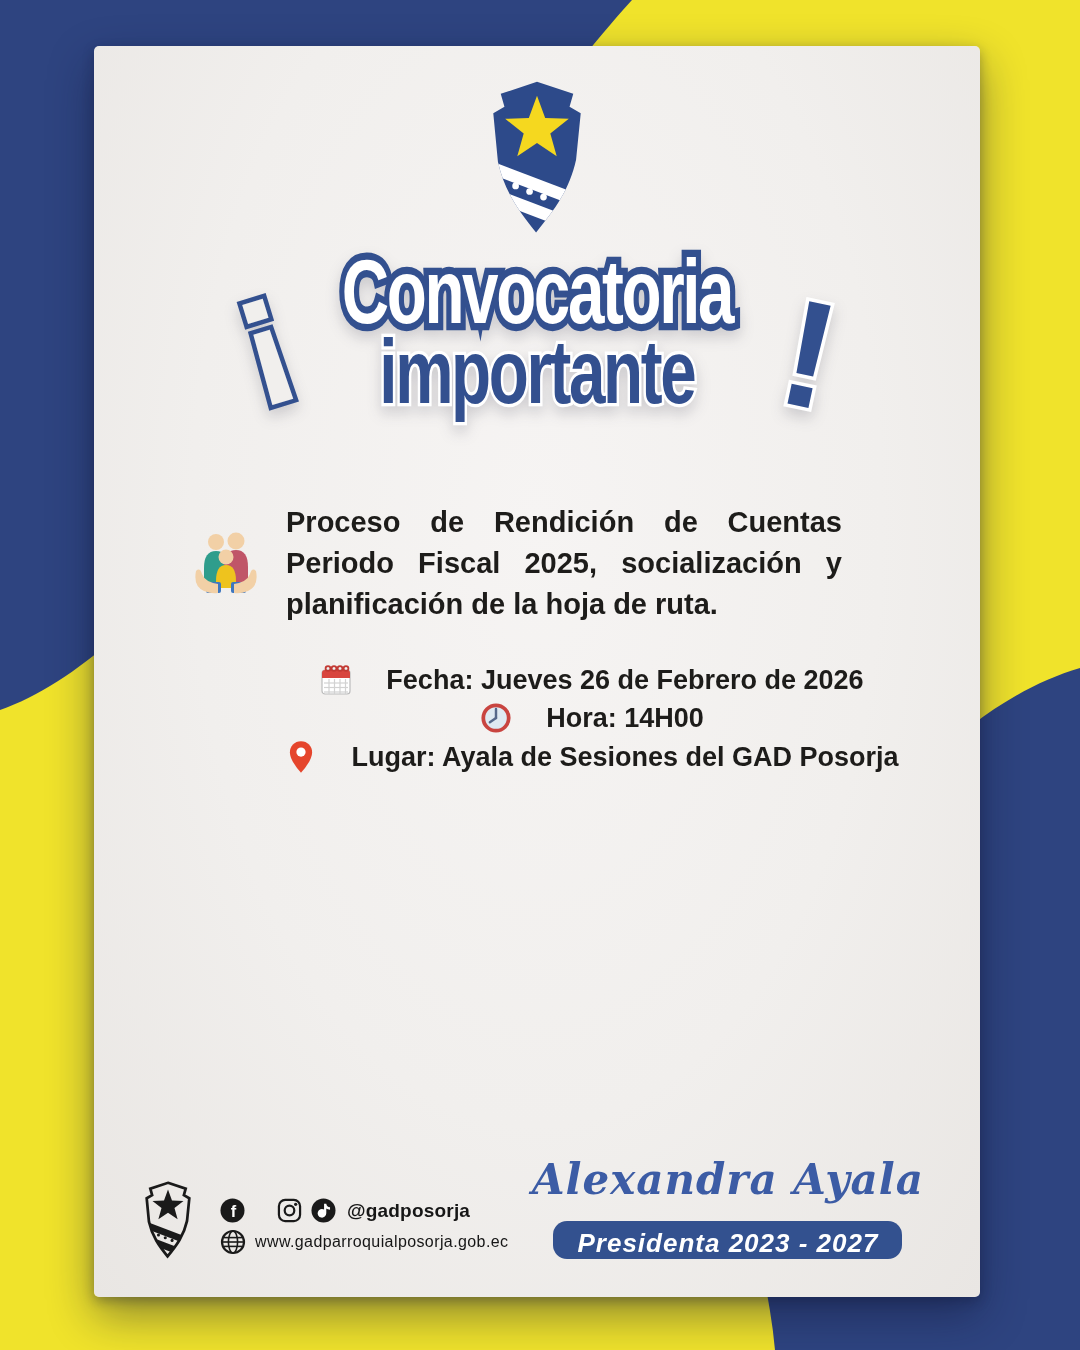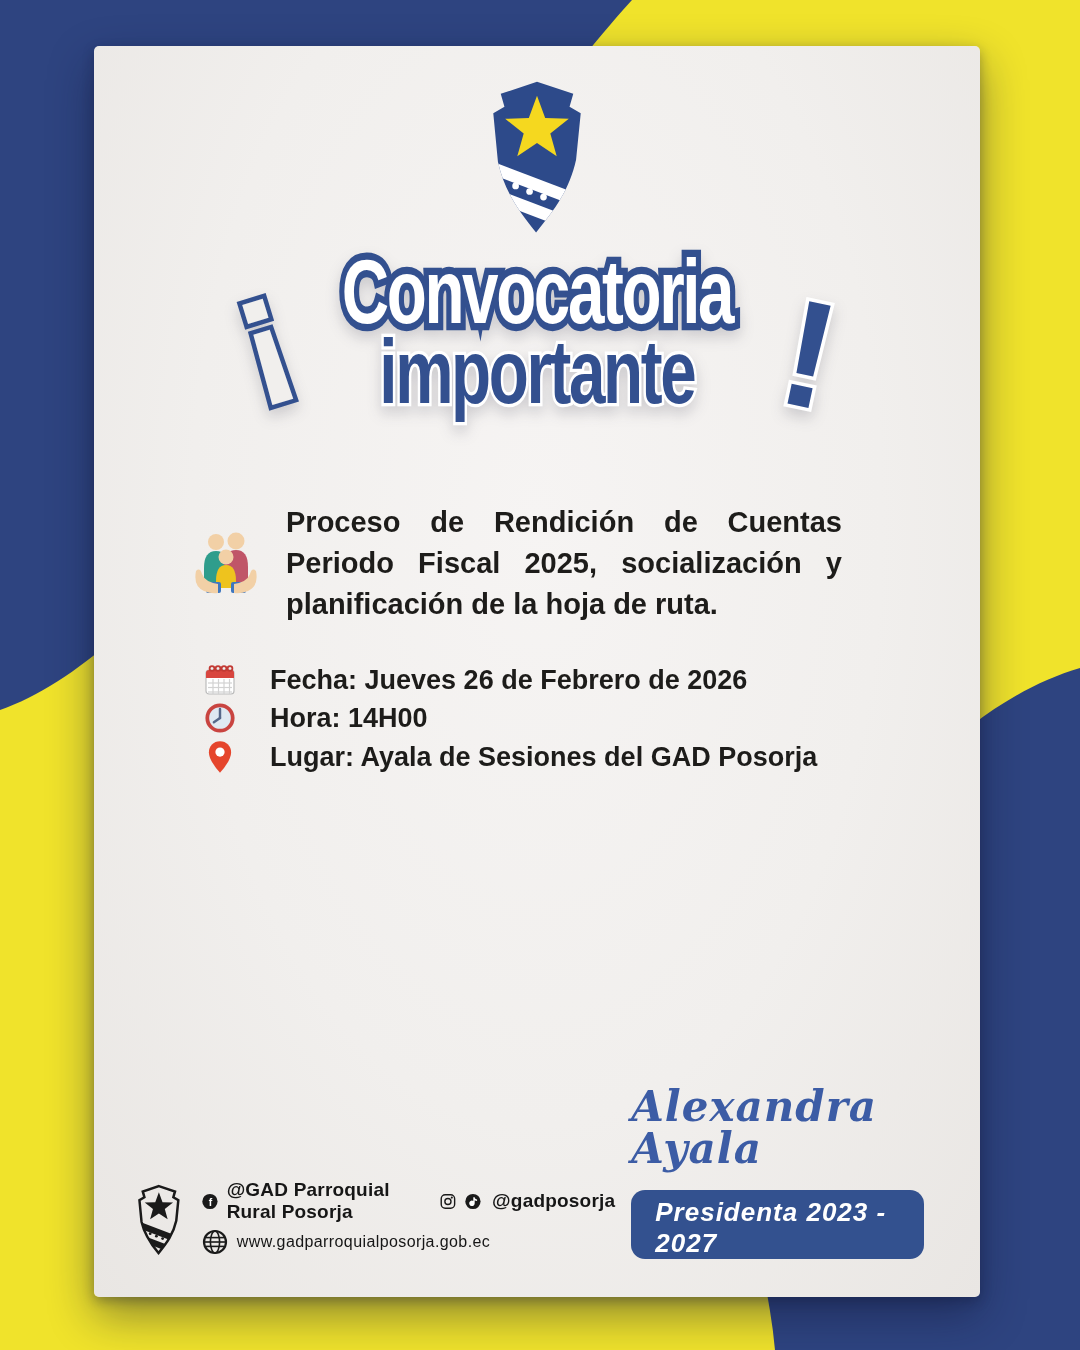--- a/index.html
+++ b/index.html
@@ -51,21 +51,21 @@
   
   .body-par{
     width:712px;margin:40px auto 0;text-align:justify;
     font-size:29px;font-weight:bold;line-height:38px;color:#1d1c1a;
   }
   
   .highlight{display:flex;align-items:center;gap:28px;margin:50px 0 4px 100px;width:650px;}
   .highlight p{margin:0;width:556px;text-align:justify;font-size:29px;font-weight:bold;line-height:41px;color:#1d1c1a;}
   
   .details{list-style:none;margin:34px 0 0 108px;padding:0;}
-  .details li{display:flex;align-items:center;gap:32px;margin-bottom:4px;}
+  .details li{display:flex;align-items:center;gap:32px;margin-bottom:4px;justify-content:center;}
   .d-ico{width:36px;display:flex;justify-content:center;flex:none;}
   .d-text{font-size:27px;font-weight:bold;color:#1d1c1a;line-height:34px;}
   
   .foot{margin:auto 0 38px 0;display:flex;align-items:flex-end;padding:0 50px 0 38px;gap:16px;}
   .social{display:flex;flex-direction:column;gap:6px;padding-bottom:4px;}
   .s-row{display:flex;align-items:center;gap:9px;}
   .s-handle{font-size:19px;font-weight:bold;color:#161616;letter-spacing:.2px;}
   .s-handle.second{margin-left:2px;}
   .s-gap{width:14px;}
   .website{font-size:16px;font-weight:normal;color:#161616;letter-spacing:.4px;}
@@ -196,21 +196,20 @@
       </g>
       <polygon points="65,19 73.8,42.9 99.2,43.9 79.3,59.6 86.2,84.1 65,70 43.8,84.1 50.7,59.6 30.8,43.9 56.2,42.9" fill="#1a1a1a"></polygon>
     </svg>
 
     <div class="social">
       <div class="s-row">
         <svg width="25" height="25" viewBox="0 0 26 26" aria-hidden="true">
           <circle cx="13" cy="13" r="12.5" fill="#1a1a1a"></circle>
           <text x="14" y="20" font-size="17" font-weight="bold" fill="#ffffff" text-anchor="middle" font-family="Liberation Sans, sans-serif">f</text>
         </svg>
-        <span class="s-handle">@GAD Parroquial Rural Posorja</span>
         <span class="s-gap"></span>
         <svg width="25" height="25" viewBox="0 0 26 26" aria-hidden="true">
           <rect x="2" y="2" width="22" height="22" rx="6.5" fill="none" stroke="#1a1a1a" stroke-width="2.3"></rect>
           <circle cx="13" cy="13" r="5" fill="none" stroke="#1a1a1a" stroke-width="2.3"></circle>
           <circle cx="19.4" cy="6.6" r="1.7" fill="#1a1a1a"></circle>
         </svg>
         <svg width="25" height="25" viewBox="0 0 26 26" aria-hidden="true">
           <circle cx="13" cy="13" r="12.5" fill="#1a1a1a"></circle>
           <path d="M13.6 6 h2.3 c.3 2.1 1.7 3.5 3.9 3.7 v2.4 c-1.5 0 -2.9-.5-3.9-1.2 v5 a4.5 4.5 0 1 1 -2.3-3.9 Z" fill="#ffffff"></path>
         </svg>

